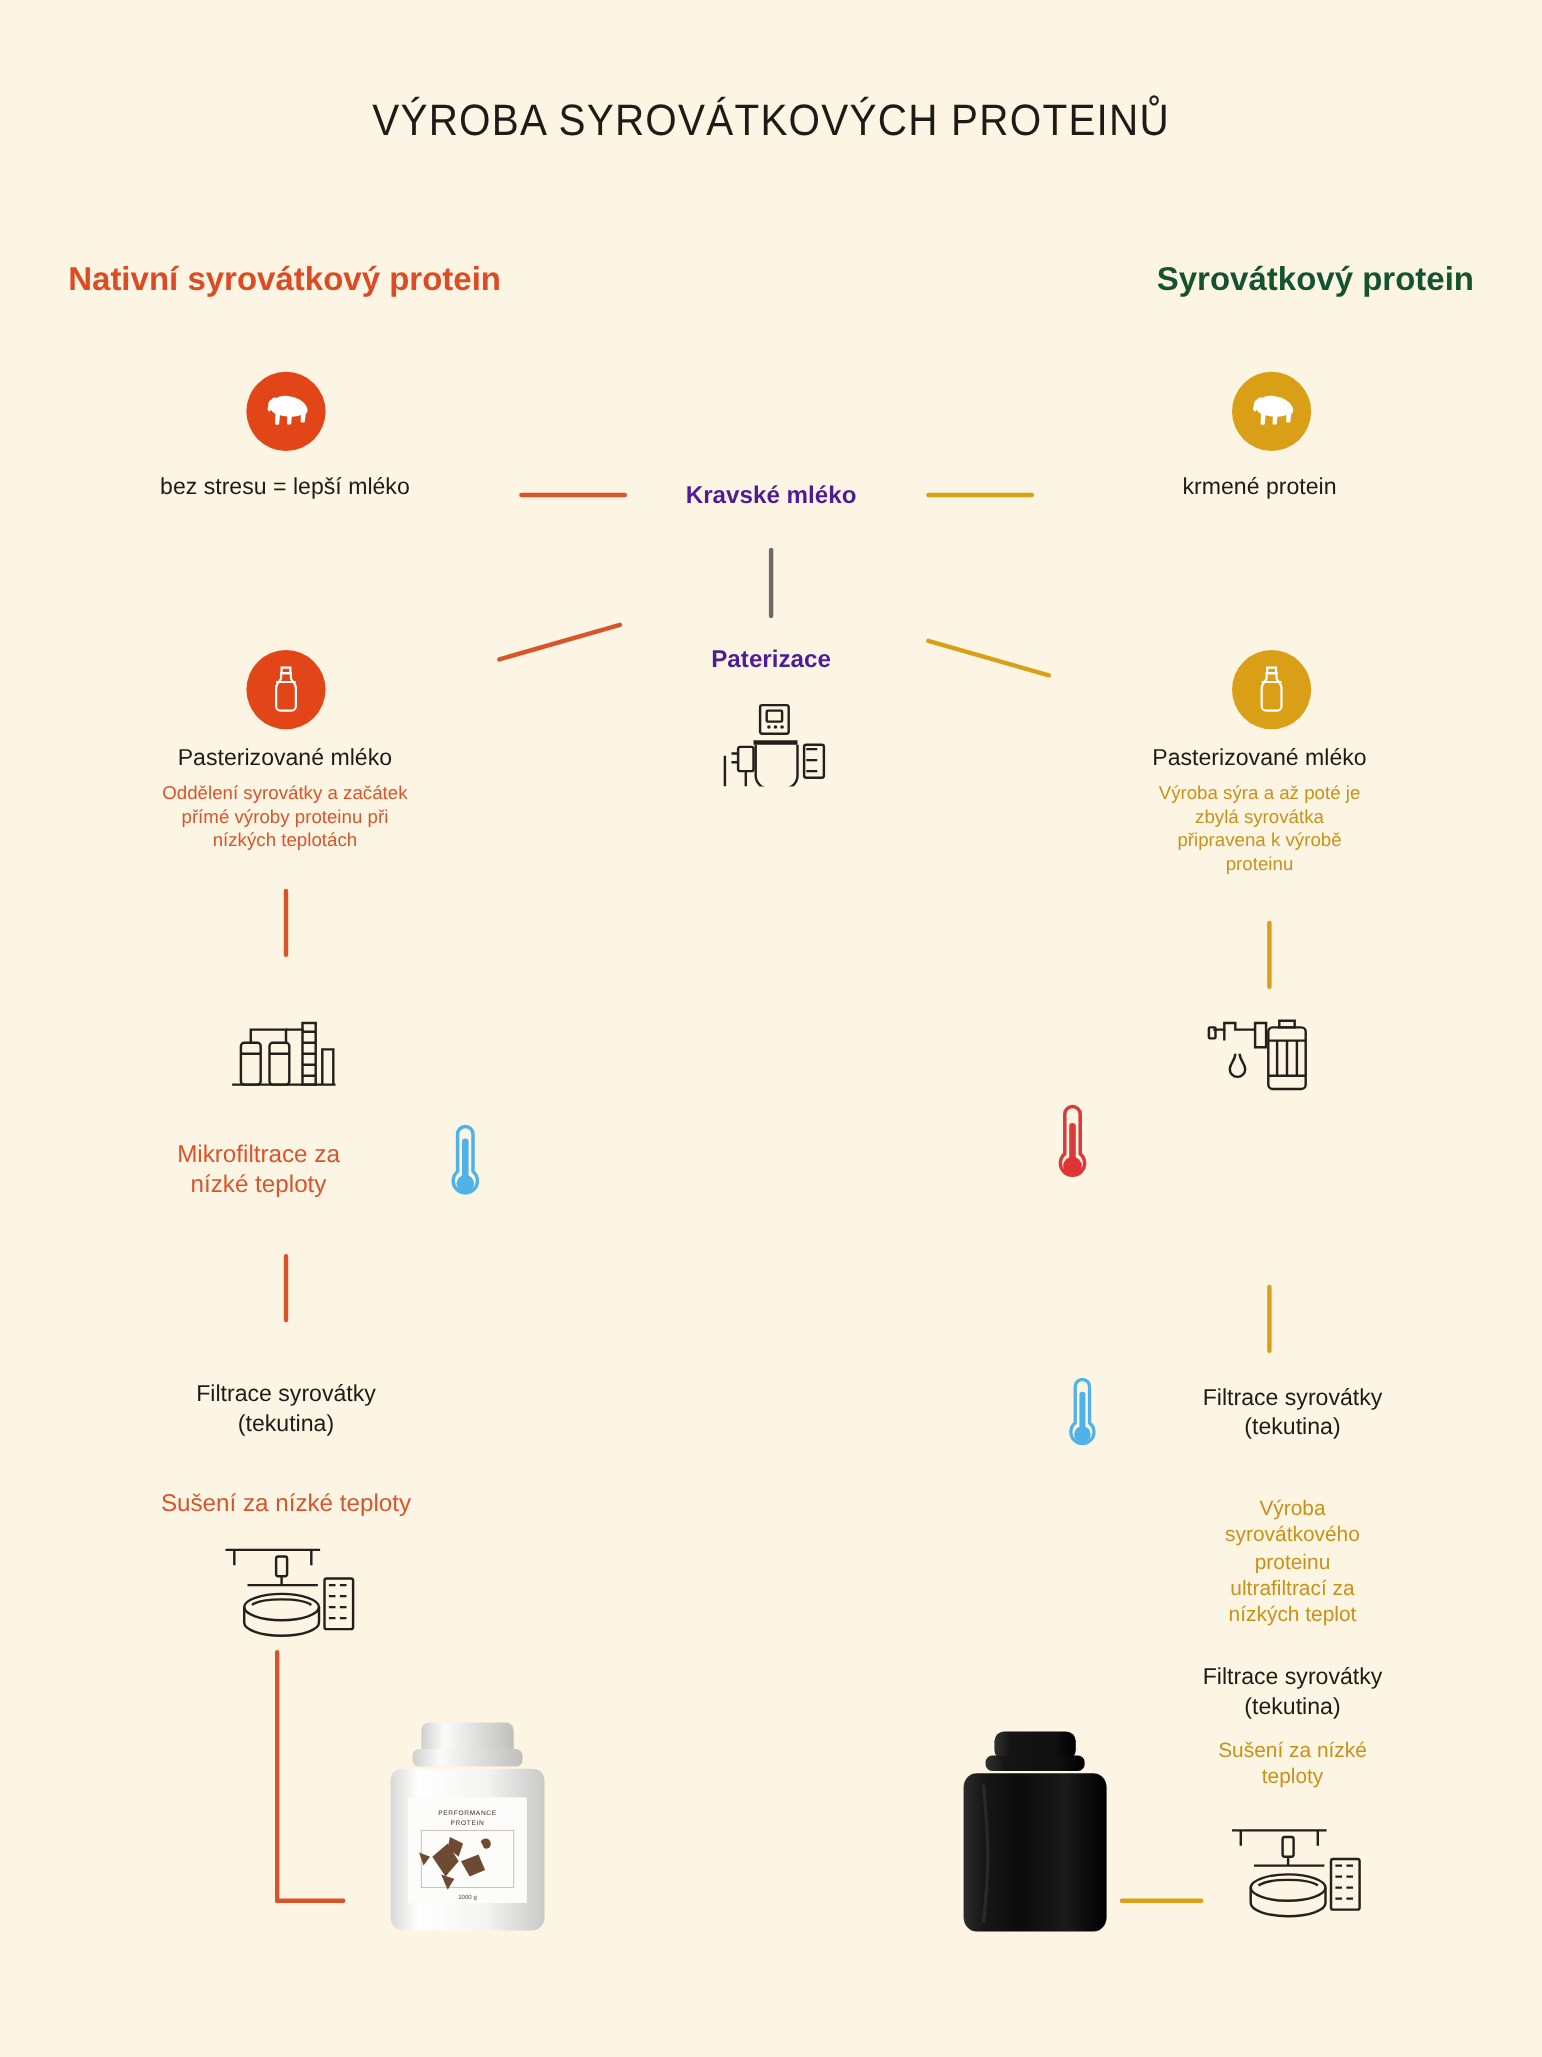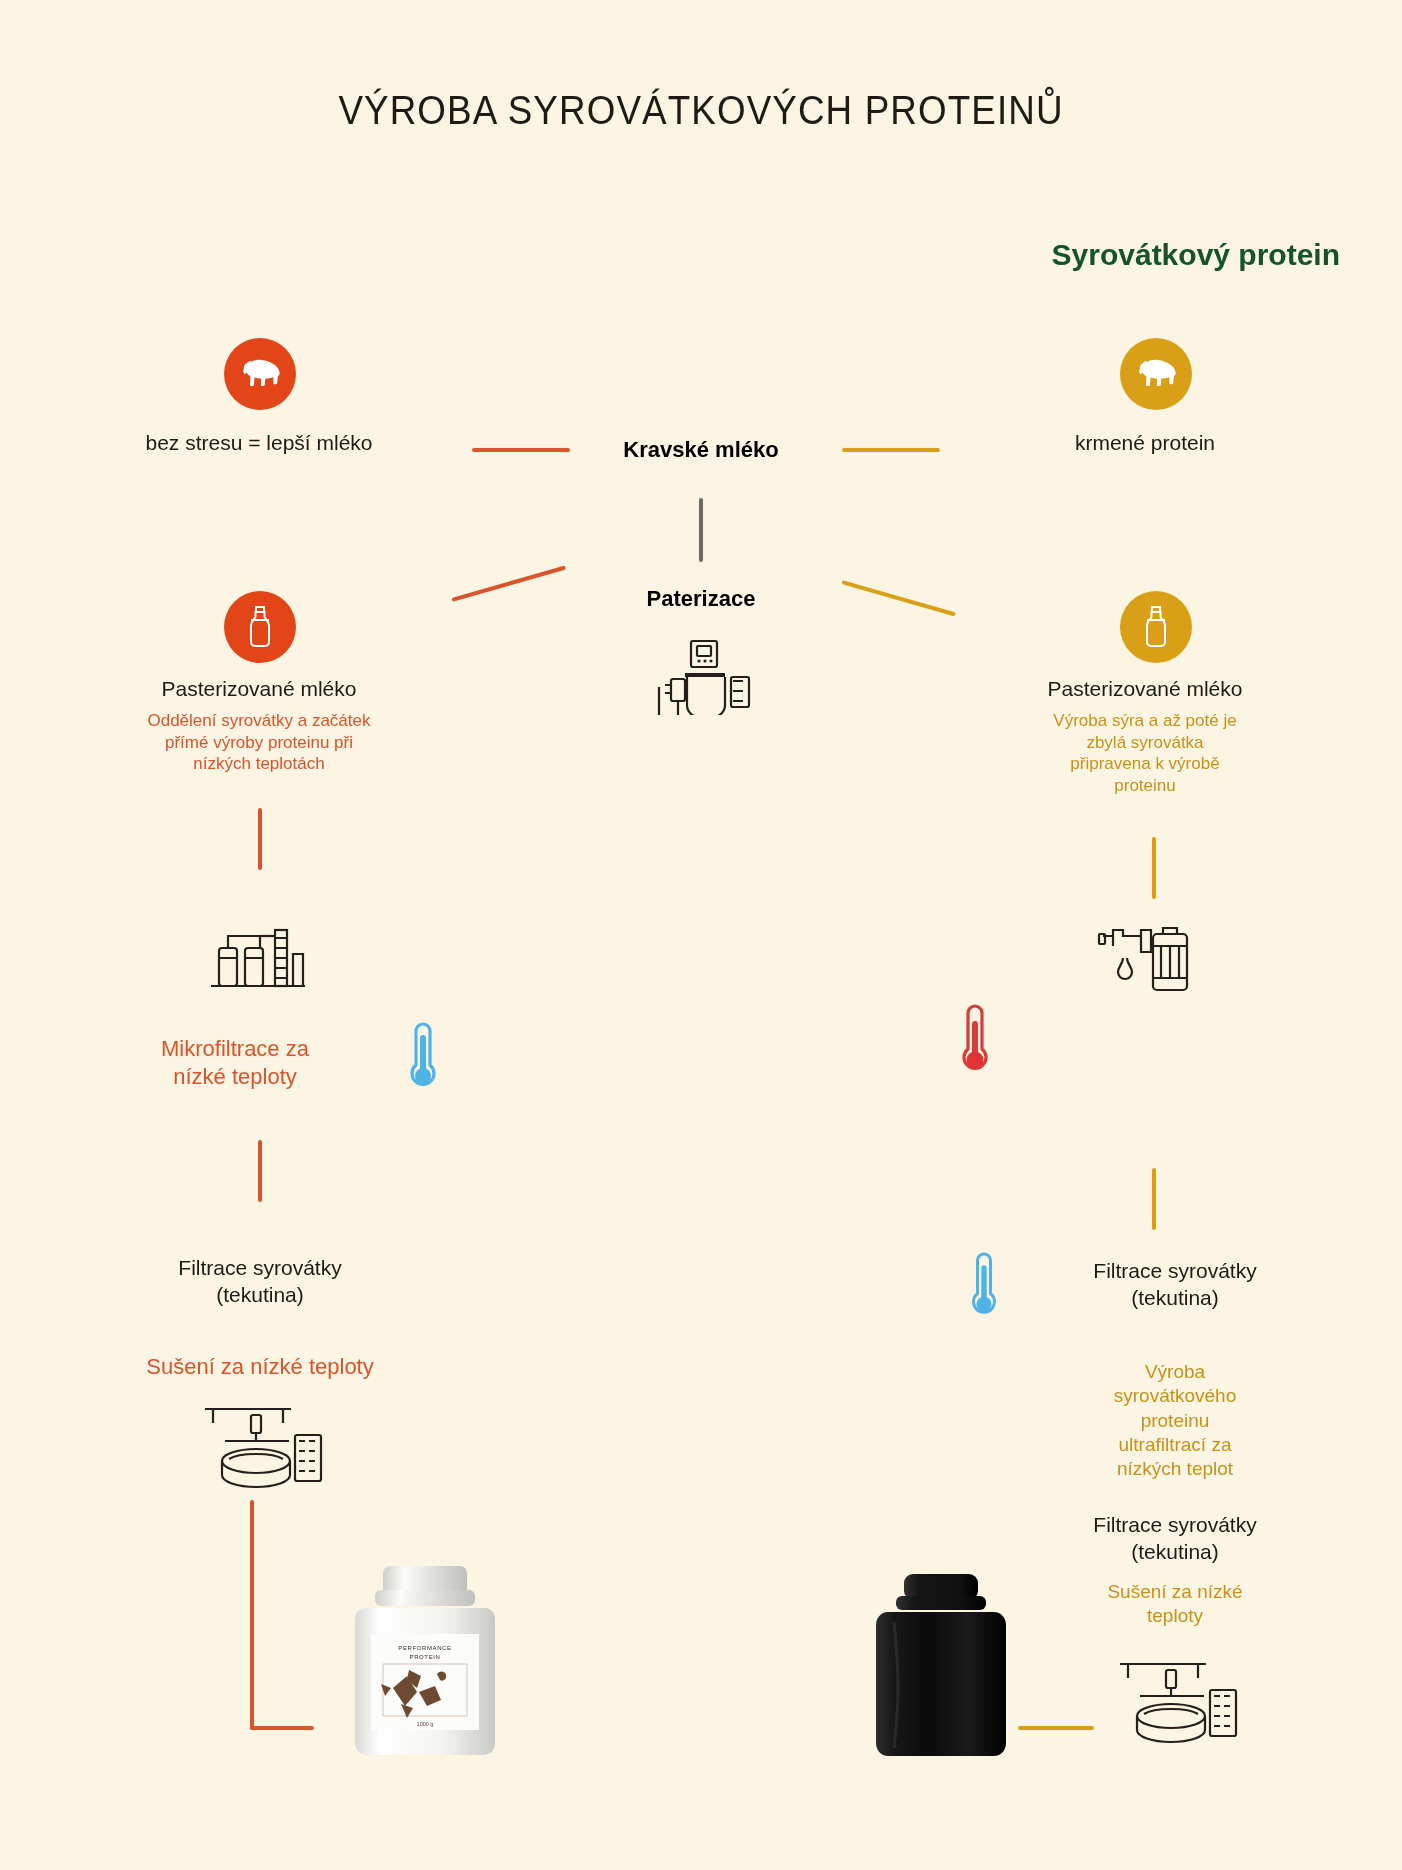--- a/index.html
+++ b/index.html
@@ -56,21 +56,21 @@
   .tb .red.big{font-size:22px;}
   .tb .gold.big{font-size:19px;}
   .tb p{margin:0;}
   .tb .gap{height:7px;}
 
   .center-label{
     position:absolute;
     text-align:center;
     font-size:22px;
     font-weight:bold;
-    color:#000000;
+    color:#4c1d95;
     white-space:nowrap;
   }
 
   
   .line{position:absolute;background:#D9542B;}
   .line.gold{background:#D9A017;}
   .line.grey{background:#6E6A66;}
   .v{width:4px;border-radius:2px;}
   .h{height:4px;border-radius:2px;}
   .diag{position:absolute;height:4px;border-radius:2px;transform-origin:left center;}
@@ -89,20 +89,21 @@
   
   .jar{position:absolute;}
 </style>
 </head>
 <body>
 
 <div class="stage">
 
   <div class="title">VÝROBA SYROVÁTKOVÝCH PROTEINŮ</div>
 
+  <div class="col-head left">Nativní syrovátkový protein</div>
   <div class="col-head right">Syrovátkový protein</div>
 
   <div class="circ red" style="left:224px;top:338px;">
     <svg width="46" height="34" viewBox="0 0 46 34" aria-hidden="true">
       <path fill="#fff" d="M7 10c0-2 1.5-3.5 3-3.8 1-2 3-2.2 4.5-1.4C17 3 21 2.4 25 3c6 .8 11 3 14 6 2 2 3.5 4.6 3.6 6.8.1 1.8-.6 2.8-1.6 3l-.8 7c-.1 1-.6 1.4-1.4 1.4h-1.3c-.8 0-1.2-.5-1.2-1.3l.2-5.6c-2.4.9-5.2 1.4-8.2 1.5l-.5 5.8c-.1 1-.6 1.4-1.4 1.4h-1.3c-.8 0-1.2-.5-1.2-1.3l.3-6c-2.4-.1-4.7-.5-6.7-1.1l-.6 7.1c-.1 1-.6 1.4-1.4 1.4h-1.3c-.8 0-1.2-.5-1.2-1.3l.4-8.6c-1.8-1-3.2-2.3-4.1-3.7l-.9 1.3c-.4.6-1 .5-1.3-.1l-.9-1.9c-.3-.6-.2-1 .3-1.3L7 10z"></path>
     </svg>
   </div>
   <div class="tb" style="left:64px;top:430px;width:390px;">
     <p class="dark">bez stresu = lepší mléko</p>
   </div>

